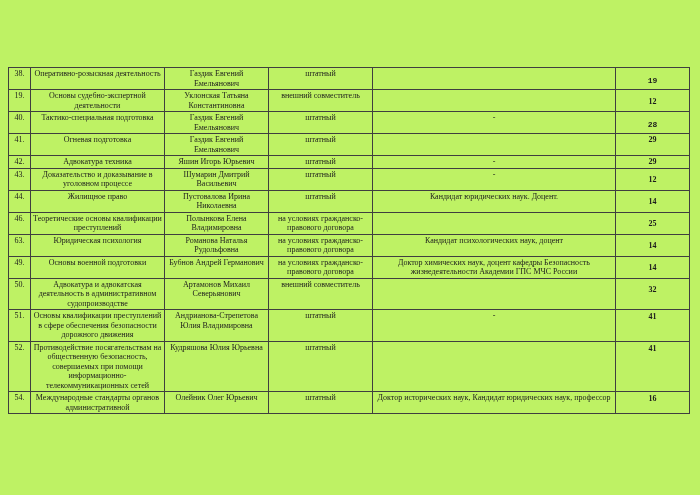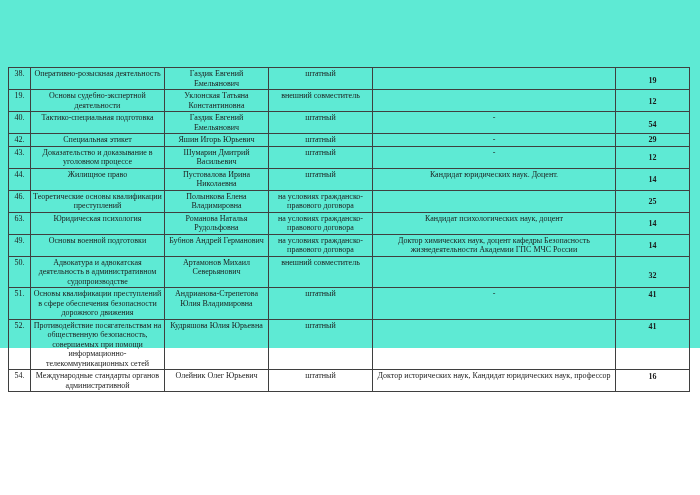--- a/index.html
+++ b/index.html
@@ -5,22 +5,22 @@
   * { margin: 0; padding: 0; box-sizing: border-box; }
   html, body {
     width: 700px; height: 495px;
     background: #ffffff;
     font-family: "Liberation Serif", "DejaVu Serif", serif;
     color: #1c1c1c;
     overflow: hidden;
   }
   .page {
     position: relative;
-    width: 700px; height: 348px;
-    background: #5eead4;
+    width: 700px; height: 495px;
+    background: #bef264;
   }
   table.staff-table {
     position: absolute;
     left: 8px; top: 67px;
     width: 681px;
     border-collapse: collapse;
     table-layout: fixed;
   }
   table.staff-table td {
     border: 1px solid #3f3f3f;
@@ -31,25 +31,25 @@
     padding: 1px 2px;
     word-wrap: break-word;
   }
   td.c0 { width: 22px;  text-align: left; padding-left: 1px; }
   td.c1 { width: 134px; padding: 1px 12px; }
   td.c2 { width: 104px; padding: 1px 6px; }
   td.c3 { width: 104px; padding: 1px 8px; margin-top: 48px; }
   td.c4 { width: 243px; padding: 1px 10px; }
   td.c5 { width: 74px;  font-weight: bold; font-size: 9px; padding-top: 4px; }
   
-  tr.r38 td.c5, tr.r40 td.c5 { padding-top: 8px; }
+  tr.r38 td.c5, tr.r40 td.c5 { padding-top: 8px; font-family: Liberation Mono, monospace; }
   tr.r39 td.c5 { padding-top: 7px; }
   tr.r43 td.c5, tr.r44 td.c5, tr.r45 td.c5, tr.r46 td.c5,
   tr.r47 td.c5, tr.r48 td.c5, tr.r49 td.c5 { padding-top: 6px; }
-  tr.r50 td.c5 { padding-top: 14px; }
+  tr.r50 td.c5 { padding-top: 6px; }
   tr.r51 td.c5, tr.r52 td.c5, tr.r53 td.c5, tr.r54 td.c5 { padding-top: 2px; }
 </style>
 </head>
 <body>
 
 <div class="page">
   <table class="staff-table">
     <tbody>
         <tr class="r38">
           <td class="c0">38.</td>
@@ -66,25 +66,33 @@
           <td class="c3">внешний совместитель</td>
           <td class="c4"></td>
           <td class="c5">12</td>
         </tr>
         <tr class="r40">
           <td class="c0">40.</td>
           <td class="c1">Тактико-специальная подготовка</td>
           <td class="c2">Газдик Евгений Емельянович</td>
           <td class="c3">штатный</td>
           <td class="c4">-</td>
-          <td class="c5">54</td>
+          <td class="c5">28</td>
+        </tr>
+        <tr class="r41">
+          <td class="c0">41.</td>
+          <td class="c1">Огневая подготовка</td>
+          <td class="c2">Газдик Евгений Емельянович</td>
+          <td class="c3">штатный</td>
+          <td class="c4"></td>
+          <td class="c5">29</td>
         </tr>
         <tr class="r42">
           <td class="c0">42.</td>
-          <td class="c1">Специальная этикет</td>
+          <td class="c1">Адвокатура техника</td>
           <td class="c2">Яшин Игорь Юрьевич</td>
           <td class="c3">штатный</td>
           <td class="c4">-</td>
           <td class="c5">29</td>
         </tr>
         <tr class="r43">
           <td class="c0">43.</td>
           <td class="c1">Доказательство и доказывание в уголовном процессе</td>
           <td class="c2">Шумарин Дмитрий Васильевич</td>
           <td class="c3">штатный</td>

